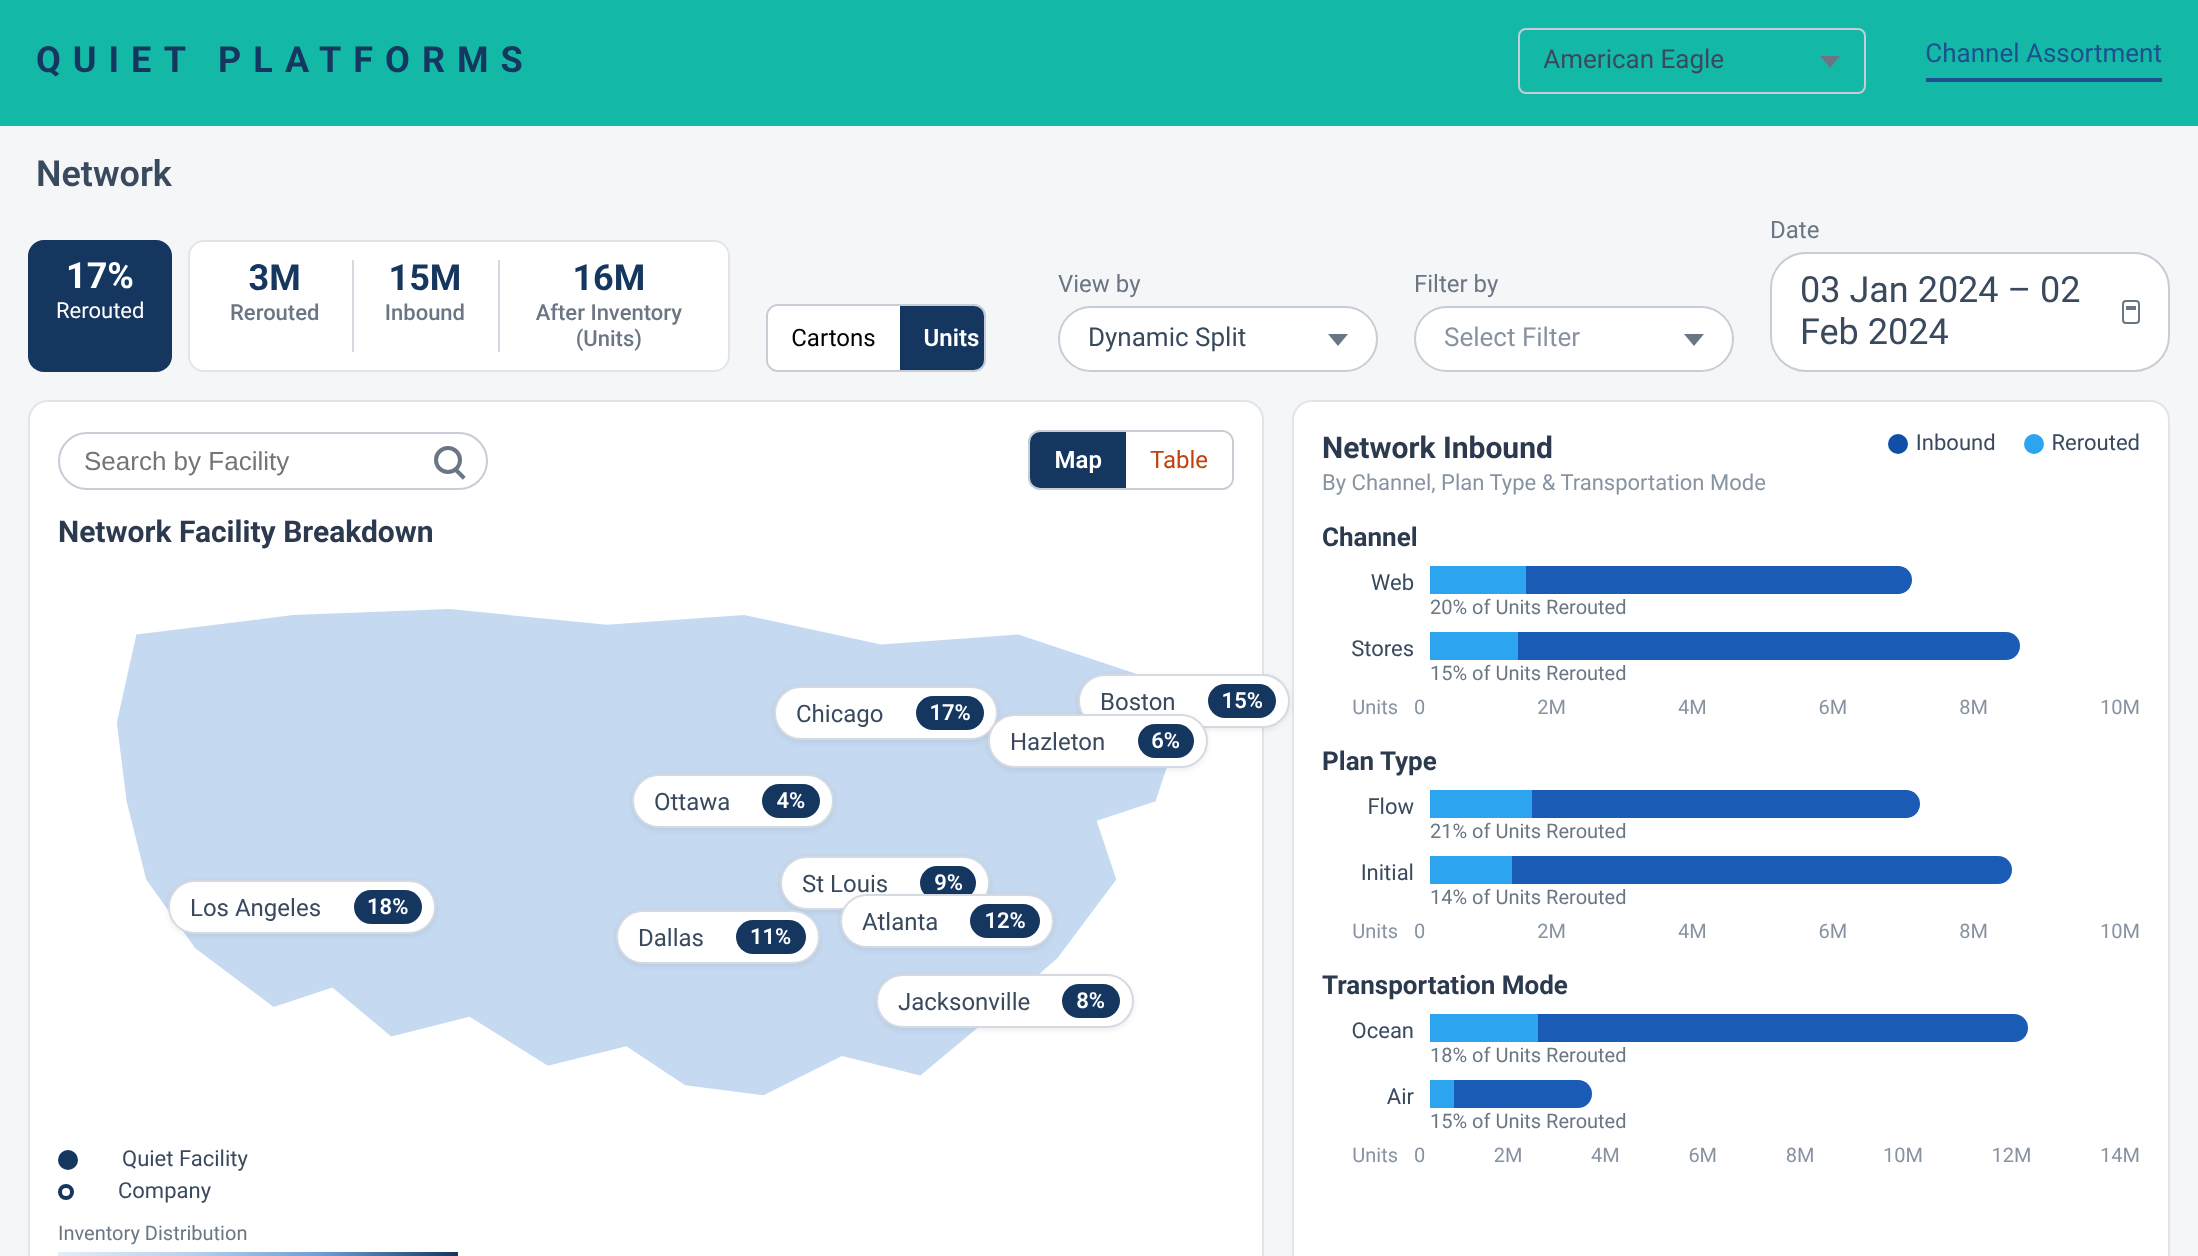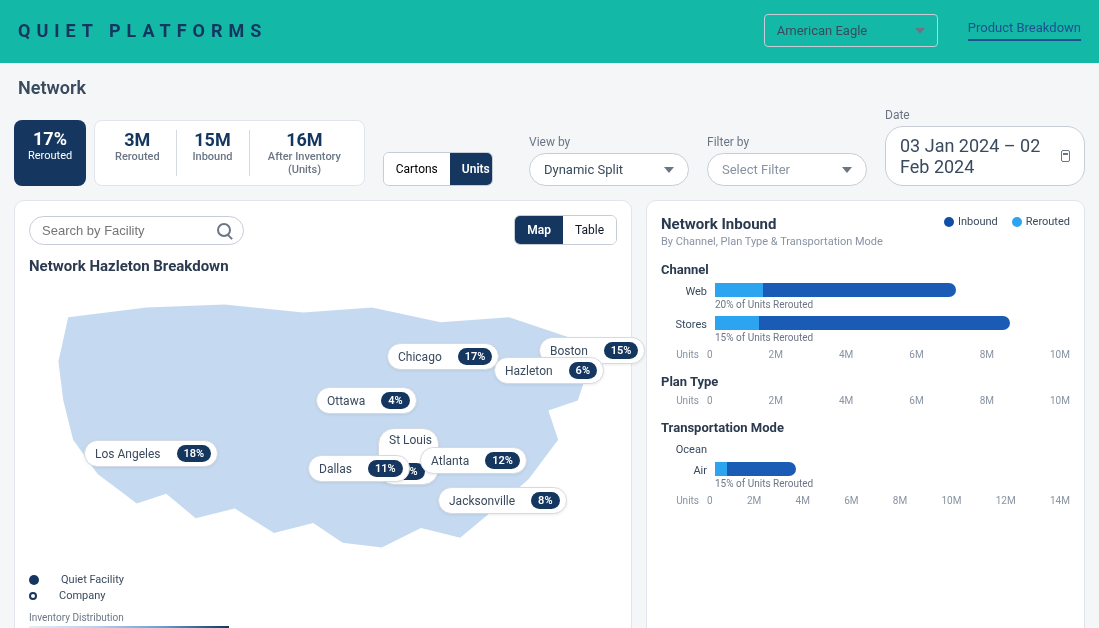--- a/index.html
+++ b/index.html
@@ -36,21 +36,21 @@
 .panels { display: flex; gap: 14px; margin-top: 14px; }
 .panel { background: #fff; border: 1px solid #e1e5eb; border-radius: 10px; padding: 14px; }
 .left { flex: 0 0 618px; }
 .right { flex: 1; }
 .left-top { display: flex; align-items: center; justify-content: space-between; margin-bottom: 12px; }
 .search { display: flex; align-items: center; justify-content: space-between; border: 1px solid #c7cdd6; border-radius: 20px; padding: 6px 12px; width: 215px; }
 .search input { border: none; outline: none; font-size: 13px; color: #3a4a5e; width: 170px; background: transparent; }
 .search-icon { width: 14px; height: 14px; border: 2px solid #6b7685; border-radius: 50%; position: relative; }
 .search-icon::after { content: ""; position: absolute; width: 6px; height: 2px; background: #6b7685; transform: rotate(45deg); bottom: -3px; right: -4px; }
 .mt-toggle { display: inline-flex; border: 1px solid #c7cdd6; border-radius: 6px; overflow: hidden; }
-.mt-toggle .seg { padding: 7px 12px; font-size: 12px; background: #fff; color: #0f172a; cursor: pointer; }
+.mt-toggle .seg { padding: 7px 12px; font-size: 12px; background: #fff; color: #c2410c; cursor: pointer; }
 .mt-toggle .seg.active { background: #14365f; color: #fff; font-weight: 600; }
 .section-title { font-size: 15px; font-weight: 700; color: #2b3a4e; margin: 10px 0 8px; }
 .map-wrap { position: relative; height: 290px; }
 .map-svg { position: absolute; inset: 0; }
 .city-pill { position: absolute; display: inline-flex; align-items: center; gap: 16px; background: #fff; border: 1px solid #d5dae2; border-radius: 16px; padding: 4px 6px 4px 10px; font-size: 12px; color: #3a4a5e; box-shadow: 0 1px 3px rgba(0,0,0,0.08); cursor: pointer; }
 .city-pill .badge { background: #14365f; color: #fff; border-radius: 10px; padding: 2px 7px; font-size: 11px; font-weight: 600; }
 .legend-block { font-size: 11px; color: #3a4a5e; }
 .leg-row { display: flex; align-items: center; gap: 22px; margin-bottom: 3px; }
 .dot-solid { width: 10px; height: 10px; border-radius: 50%; background: #14365f; }
 .dot-open { width: 8px; height: 8px; border-radius: 50%; border: 2px solid #14365f; background: #fff; }
@@ -81,21 +81,21 @@
 </head>
 <body>
 
 <div class="topbar">
   <div class="brand">QUIET PLATFORMS</div>
   <div class="topbar-right">
     <div class="org-select">
       <span>American Eagle</span>
       <span class="chev"></span>
     </div>
-    <div class="prod-link">Product Breakdown</div>
+    <div class="prod-link">Channel Assortment</div>
   </div>
 </div>
 
 <div class="page">
   <div class="page-title">Network</div>
 
   <div class="controls-row">
     <div class="stats">
       <div class="stat-pill primary">
         <div class="v">17%</div>
@@ -157,21 +157,21 @@
         <div class="search">
           <input placeholder="Search by Facility" style="">
           <span class="search-icon"></span>
         </div>
         <div class="mt-toggle">
           <div class="seg active">Map</div>
           <div class="seg">Table</div>
         </div>
       </div>
 
-      <div class="section-title">Network Hazleton Breakdown</div>
+      <div class="section-title">Network Facility Breakdown</div>
 
       <div class="map-wrap">
         <svg class="map-svg" viewBox="0 0 600 290">
           <path fill="#c5daf1" d="M40 35 L120 25 L200 22 L280 30 L350 25 L420 40 L490 35 L550 55 L570 90 L560 120 L530 130 L540 160 L510 200 L470 235 L440 260 L400 250 L360 270 L320 265 L290 245 L250 255 L210 230 L170 240 L140 215 L110 225 L70 195 L45 160 L35 120 L30 80 Z M60 50 L140 42 L220 40 L300 48 L340 40 L360 60 L350 90 L320 110 L280 105 L240 120 L200 115 L160 130 L120 120 L90 100 L70 75 Z"></path>
         </svg>
         <div id="city-pills">
             <div class="city-pill" style="left: 510px; top: 54px;">
               <span>Boston</span>
               <span class="badge">15%</span>
             </div>
@@ -180,21 +180,21 @@
               <span class="badge">17%</span>
             </div>
             <div class="city-pill" style="left: 465px; top: 74px;">
               <span>Hazleton</span>
               <span class="badge">6%</span>
             </div>
             <div class="city-pill" style="left: 287px; top: 104px;">
               <span>Ottawa</span>
               <span class="badge">4%</span>
             </div>
-            <div class="city-pill" style="left: 349px; top: 145px; flex-direction: column;">
+            <div class="city-pill" style="left: 361px; top: 145px;">
               <span>St Louis</span>
               <span class="badge">9%</span>
             </div>
             <div class="city-pill" style="left: 55px; top: 157px;">
               <span>Los Angeles</span>
               <span class="badge">18%</span>
             </div>
             <div class="city-pill" style="left: 279px; top: 172px;">
               <span>Dallas</span>
               <span class="badge">11%</span>
@@ -272,36 +272,63 @@
                 <span>2M</span>
                 <span>4M</span>
                 <span>6M</span>
                 <span>8M</span>
                 <span>10M</span>
               </div>
     </div>
           </div>
           <div class="chart-group">
             <div class="cg-title">Plan Type</div>
+    <div class="bar-row">
+      <div class="bl">Flow</div>
+      <div class="bc">
+        <div class="stack">
+          <div class="seg-in" style="width:69.00%"></div>
+          <div class="seg-re" style="width:14.49%"></div>
+        </div>
+        <div class="bar-note">21% of Units Rerouted</div>
+      </div>
+    </div>
+            <div class="bar-row">
+      <div class="bl">Initial</div>
+      <div class="bc">
+        <div class="stack">
+          <div class="seg-in" style="width:82.00%"></div>
+          <div class="seg-re" style="width:11.48%"></div>
+        </div>
+        <div class="bar-note">14% of Units Rerouted</div>
+      </div>
+    </div>
     <div class="axis">
       <div class="al">Units</div>
       <div class="ticks">
                 <span>0</span>
                 <span>2M</span>
                 <span>4M</span>
                 <span>6M</span>
                 <span>8M</span>
                 <span>10M</span>
               </div>
     </div>
           </div>
           <div class="chart-group">
             <div class="cg-title">Transportation Mode</div>
     <div class="bar-row">
       <div class="bl">Ocean</div>
+      <div class="bc">
+        <div class="stack">
+          <div class="seg-in" style="width:84.29%"></div>
+          <div class="seg-re" style="width:15.17%"></div>
+        </div>
+        <div class="bar-note">18% of Units Rerouted</div>
+      </div>
     </div>
             <div class="bar-row">
       <div class="bl">Air</div>
       <div class="bc">
         <div class="stack">
           <div class="seg-in" style="width:22.86%"></div>
           <div class="seg-re" style="width:3.43%"></div>
         </div>
         <div class="bar-note">15% of Units Rerouted</div>
       </div>

